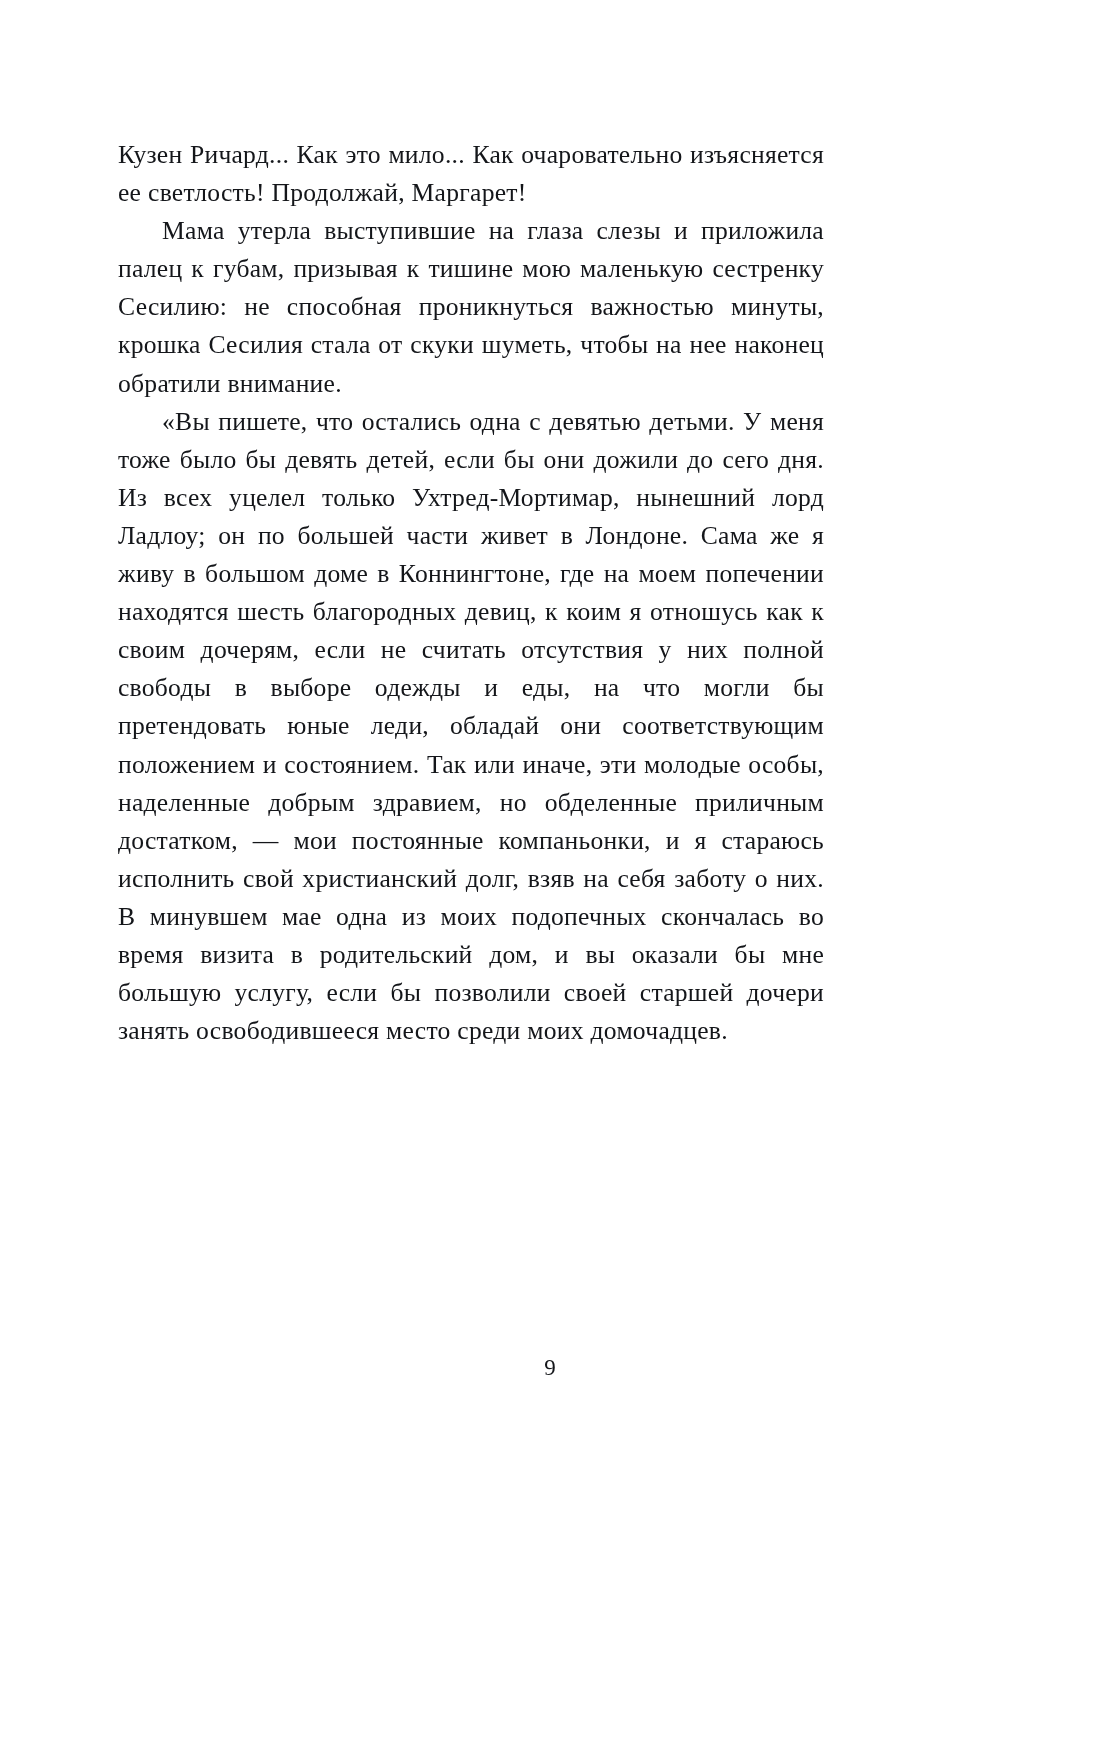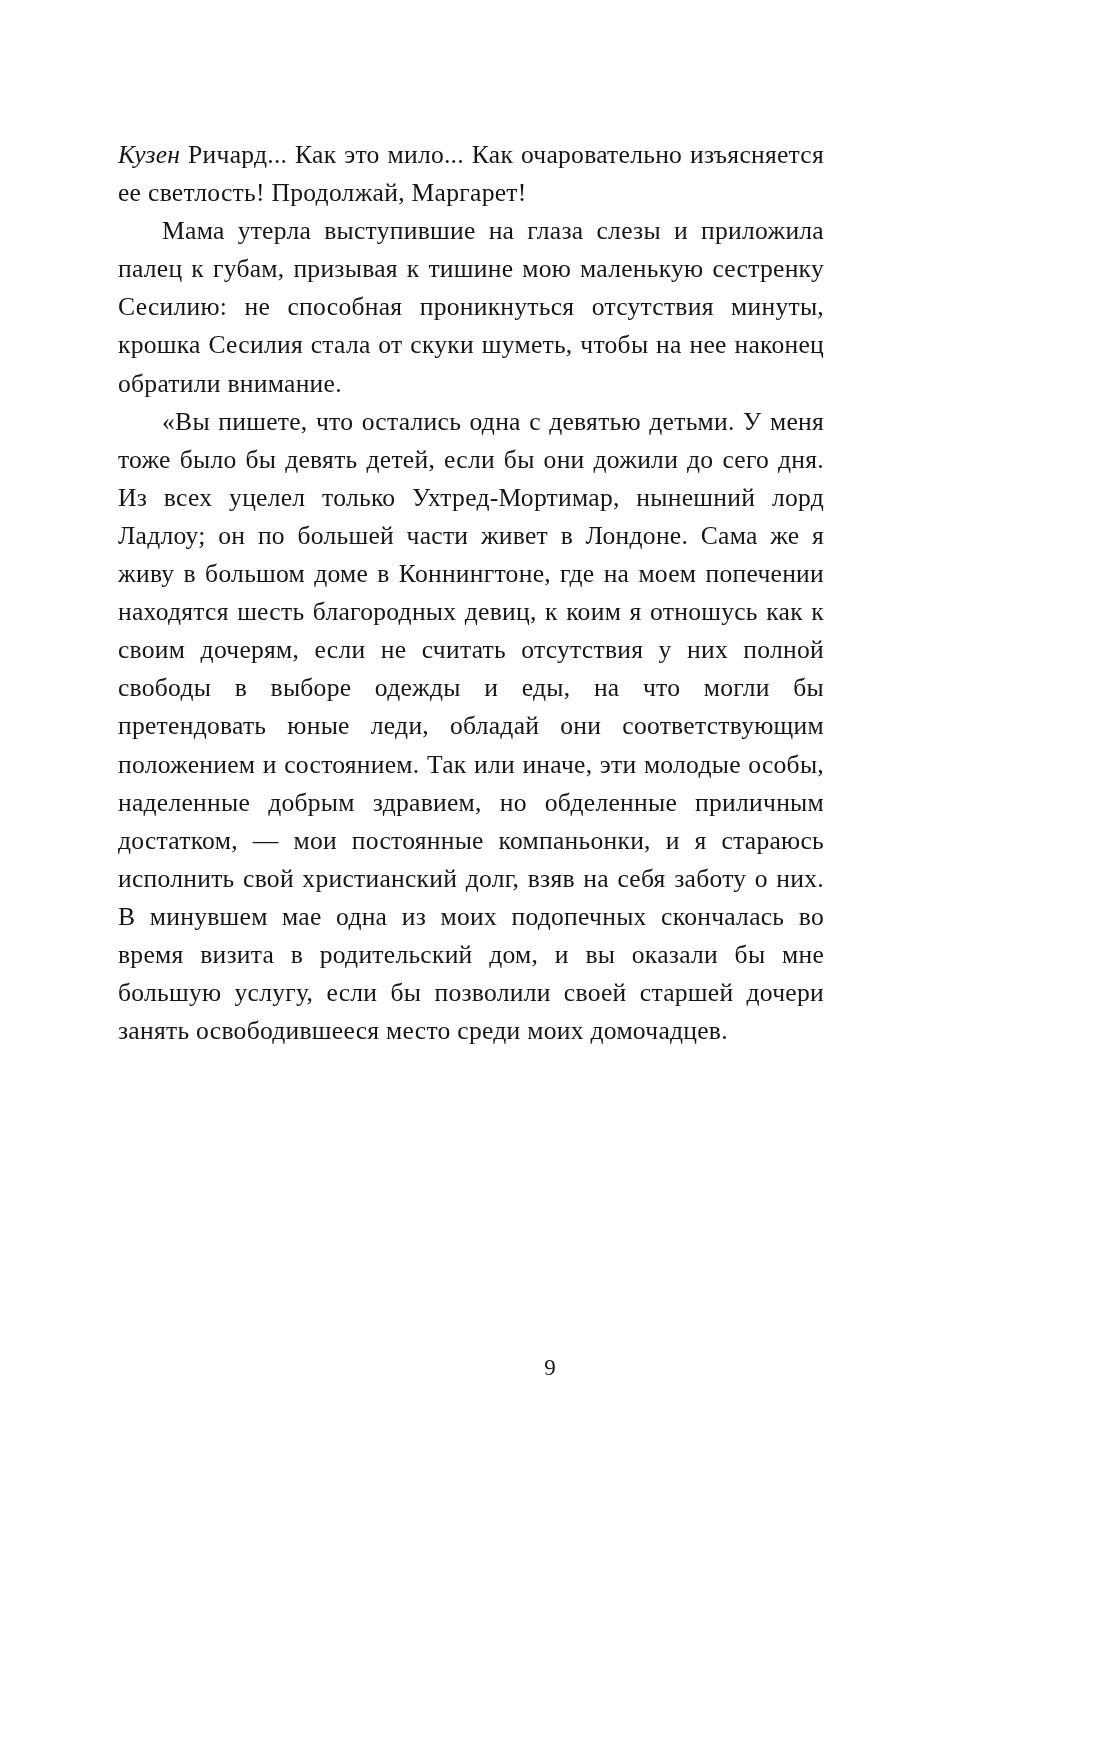--- a/index.html
+++ b/index.html
@@ -48,21 +48,20 @@
 
   p.para + p.para {
     margin-top: 0;
   }
 
   p.indent {
     text-indent: 44px;
   }
 
   .run-italic {
-    font-style: italic;
   }
 
   .folio {
     position: absolute;
     left: 0;
     top: 1354px;
     width: 1100px;
     text-align: center;
     font-size: 23px;
     line-height: 28px;
@@ -72,21 +71,21 @@
 </style>
 </head>
 <body>
 
 <div class="page">
 
   <div class="text-block">
 
     <p class="para"><span class="run-italic">Кузен</span><span> Ричард... Как это мило... Как очаровательно изъясняется ее светлость! Продолжай, Маргарет!</span></p>
 
-    <p class="para indent"><span>Мама утерла выступившие на глаза слезы и приложила палец к губам, призывая к тишине мою маленькую сестренку Сесилию: не способная проникнуться отсутствия минуты, крошка Сесилия стала от скуки шуметь, чтобы на нее наконец обратили внимание.</span></p>
+    <p class="para indent"><span>Мама утерла выступившие на глаза слезы и приложила палец к губам, призывая к тишине мою маленькую сестренку Сесилию: не способная проникнуться важностью минуты, крошка Сесилия стала от скуки шуметь, чтобы на нее наконец обратили внимание.</span></p>
 
     <p class="para indent"><span>«Вы пишете, что остались одна с девятью детьми. У меня тоже было бы девять детей, если бы они дожили до сего дня. Из всех уцелел только Ухтред-Мортимар, нынешний лорд Ладлоу; он по большей части живет в Лондоне. Сама же я живу в большом доме в Коннингтоне, где на моем попечении находятся шесть благородных девиц, к коим я отношусь как к своим дочерям, если не считать отсутствия у них полной свободы в выборе одежды и еды, на что могли бы претендовать юные леди, обладай они соответствующим положением и состоянием. Так или иначе, эти молодые особы, наделенные добрым здравием, но обделенные приличным достатком, — мои постоянные компаньонки, и я стараюсь исполнить свой христианский долг, взяв на себя заботу о них. В минувшем мае одна из моих подопечных скончалась во время визита в родительский дом, и вы оказали бы мне большую услугу, если бы позволили своей старшей дочери занять освободившееся место среди моих домочадцев.</span></p>
 
 
   </div>
 
   <div class="folio">9</div>
 
 </div>
 

